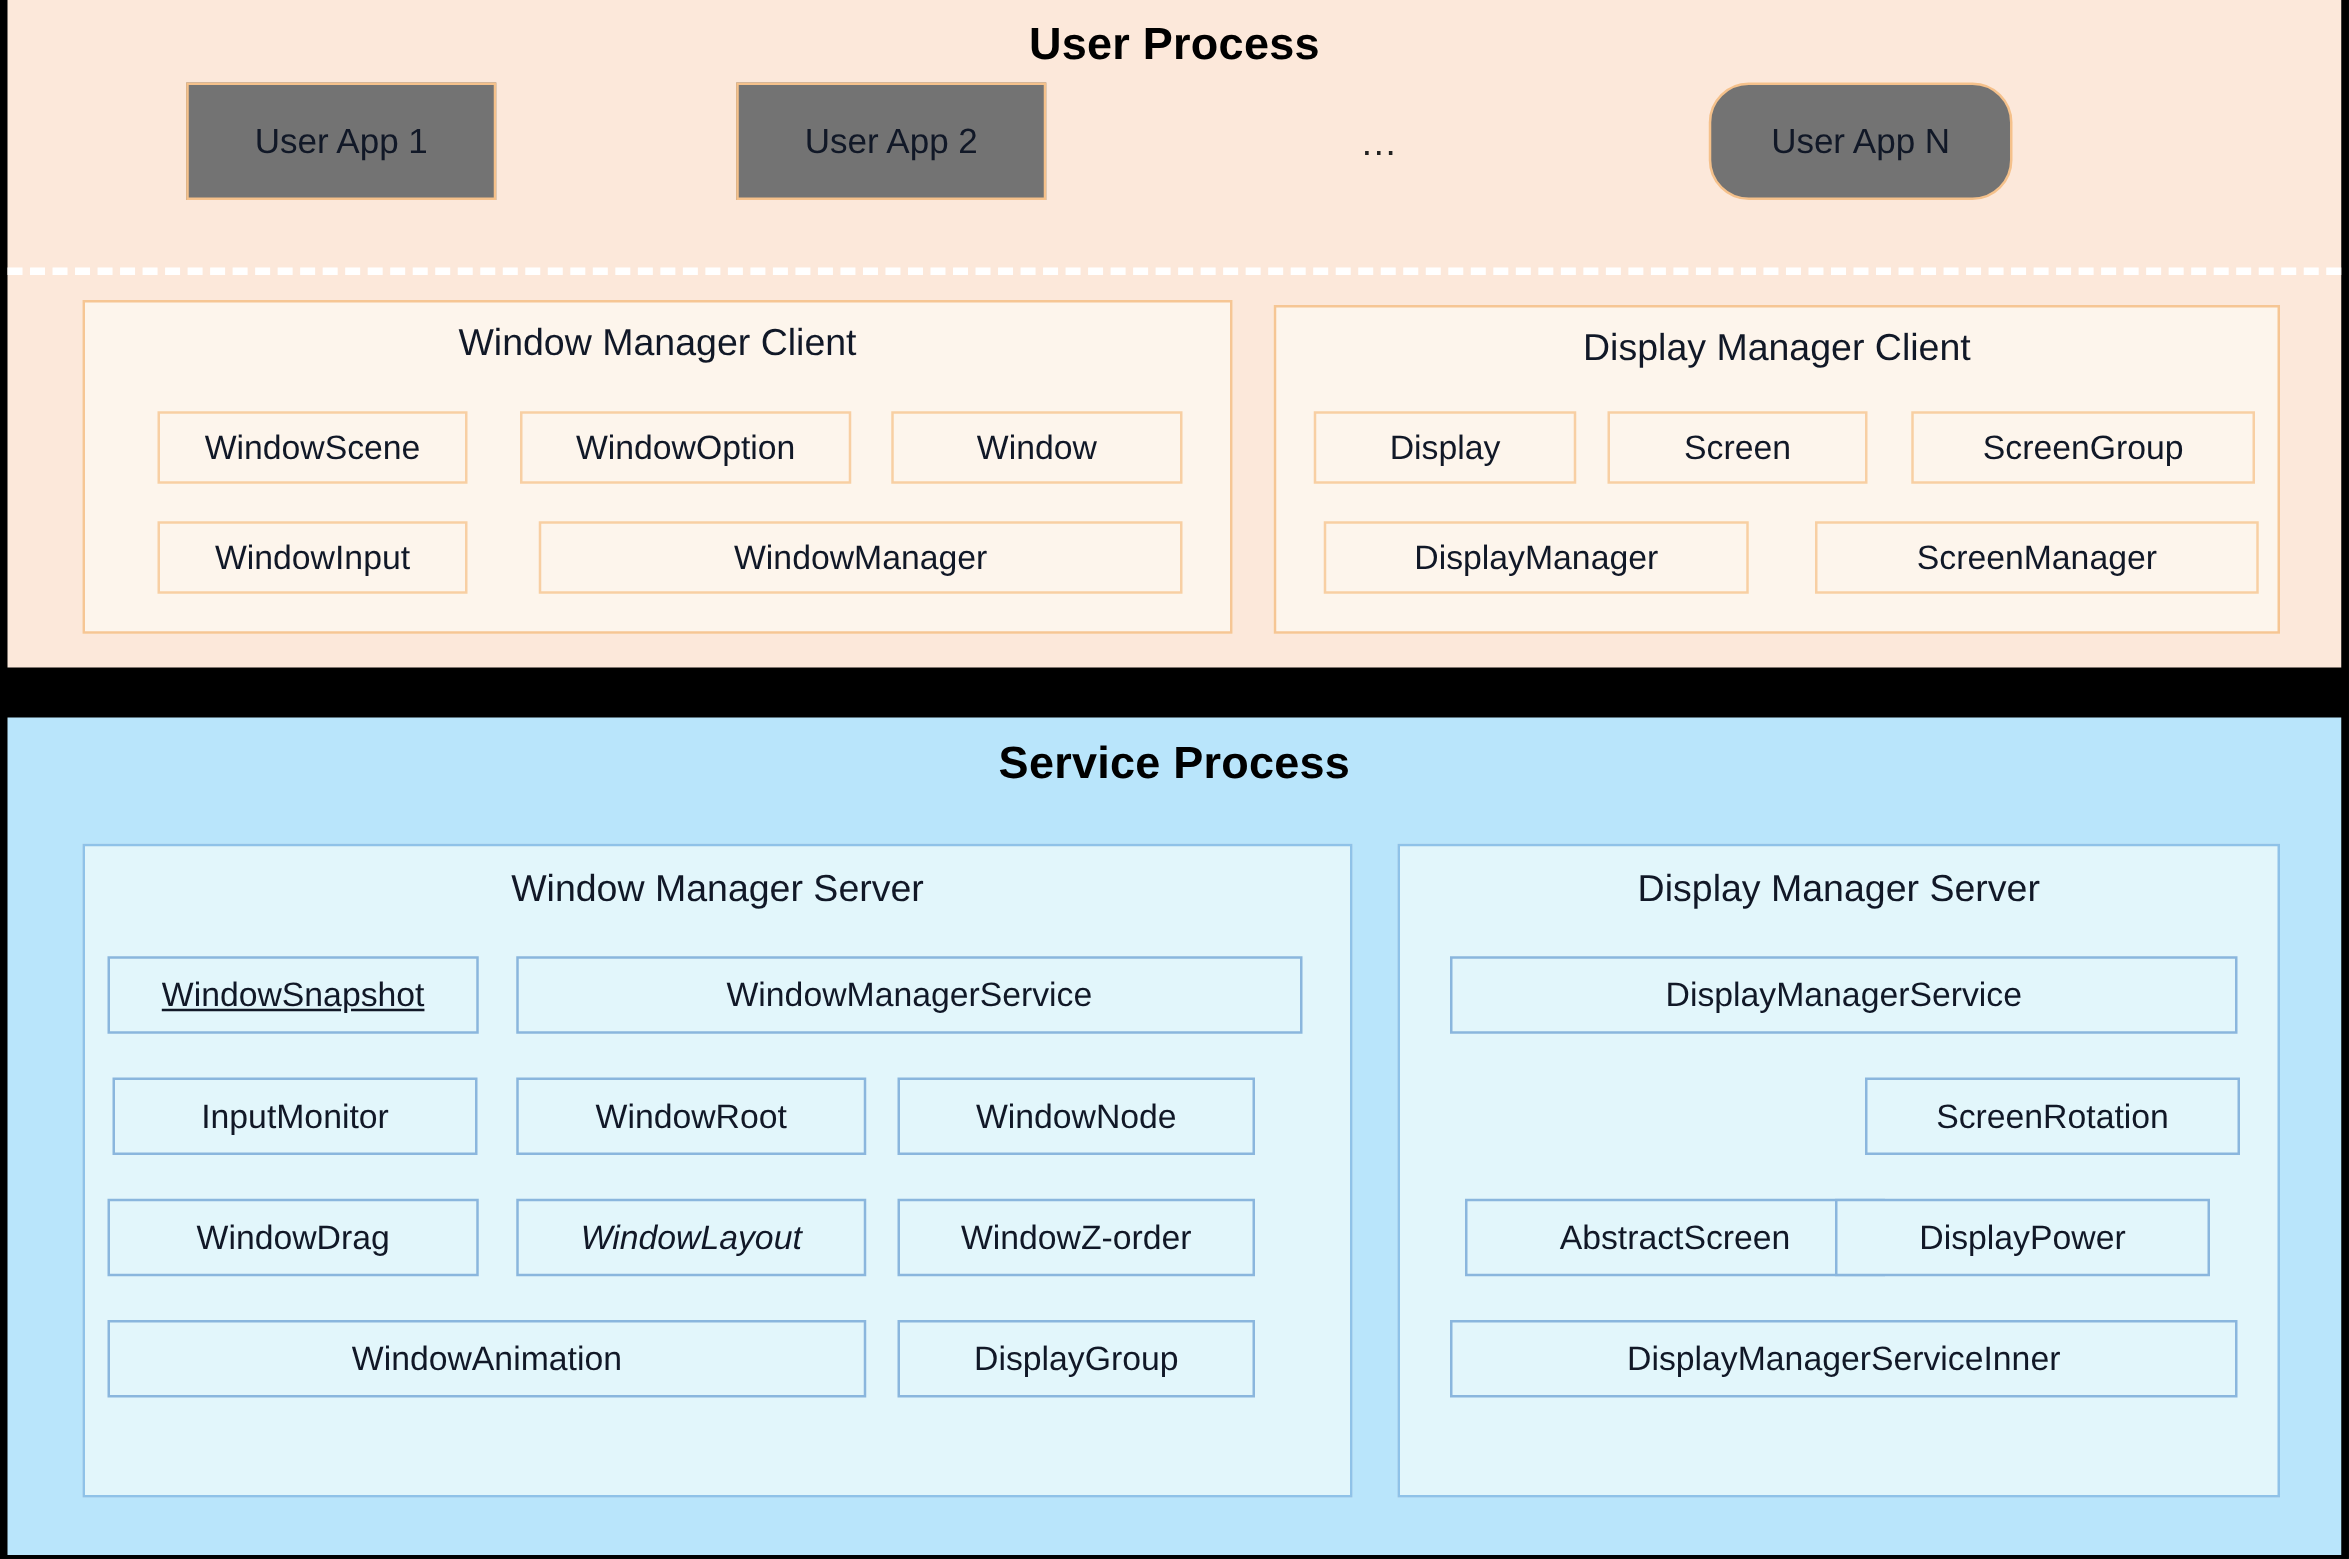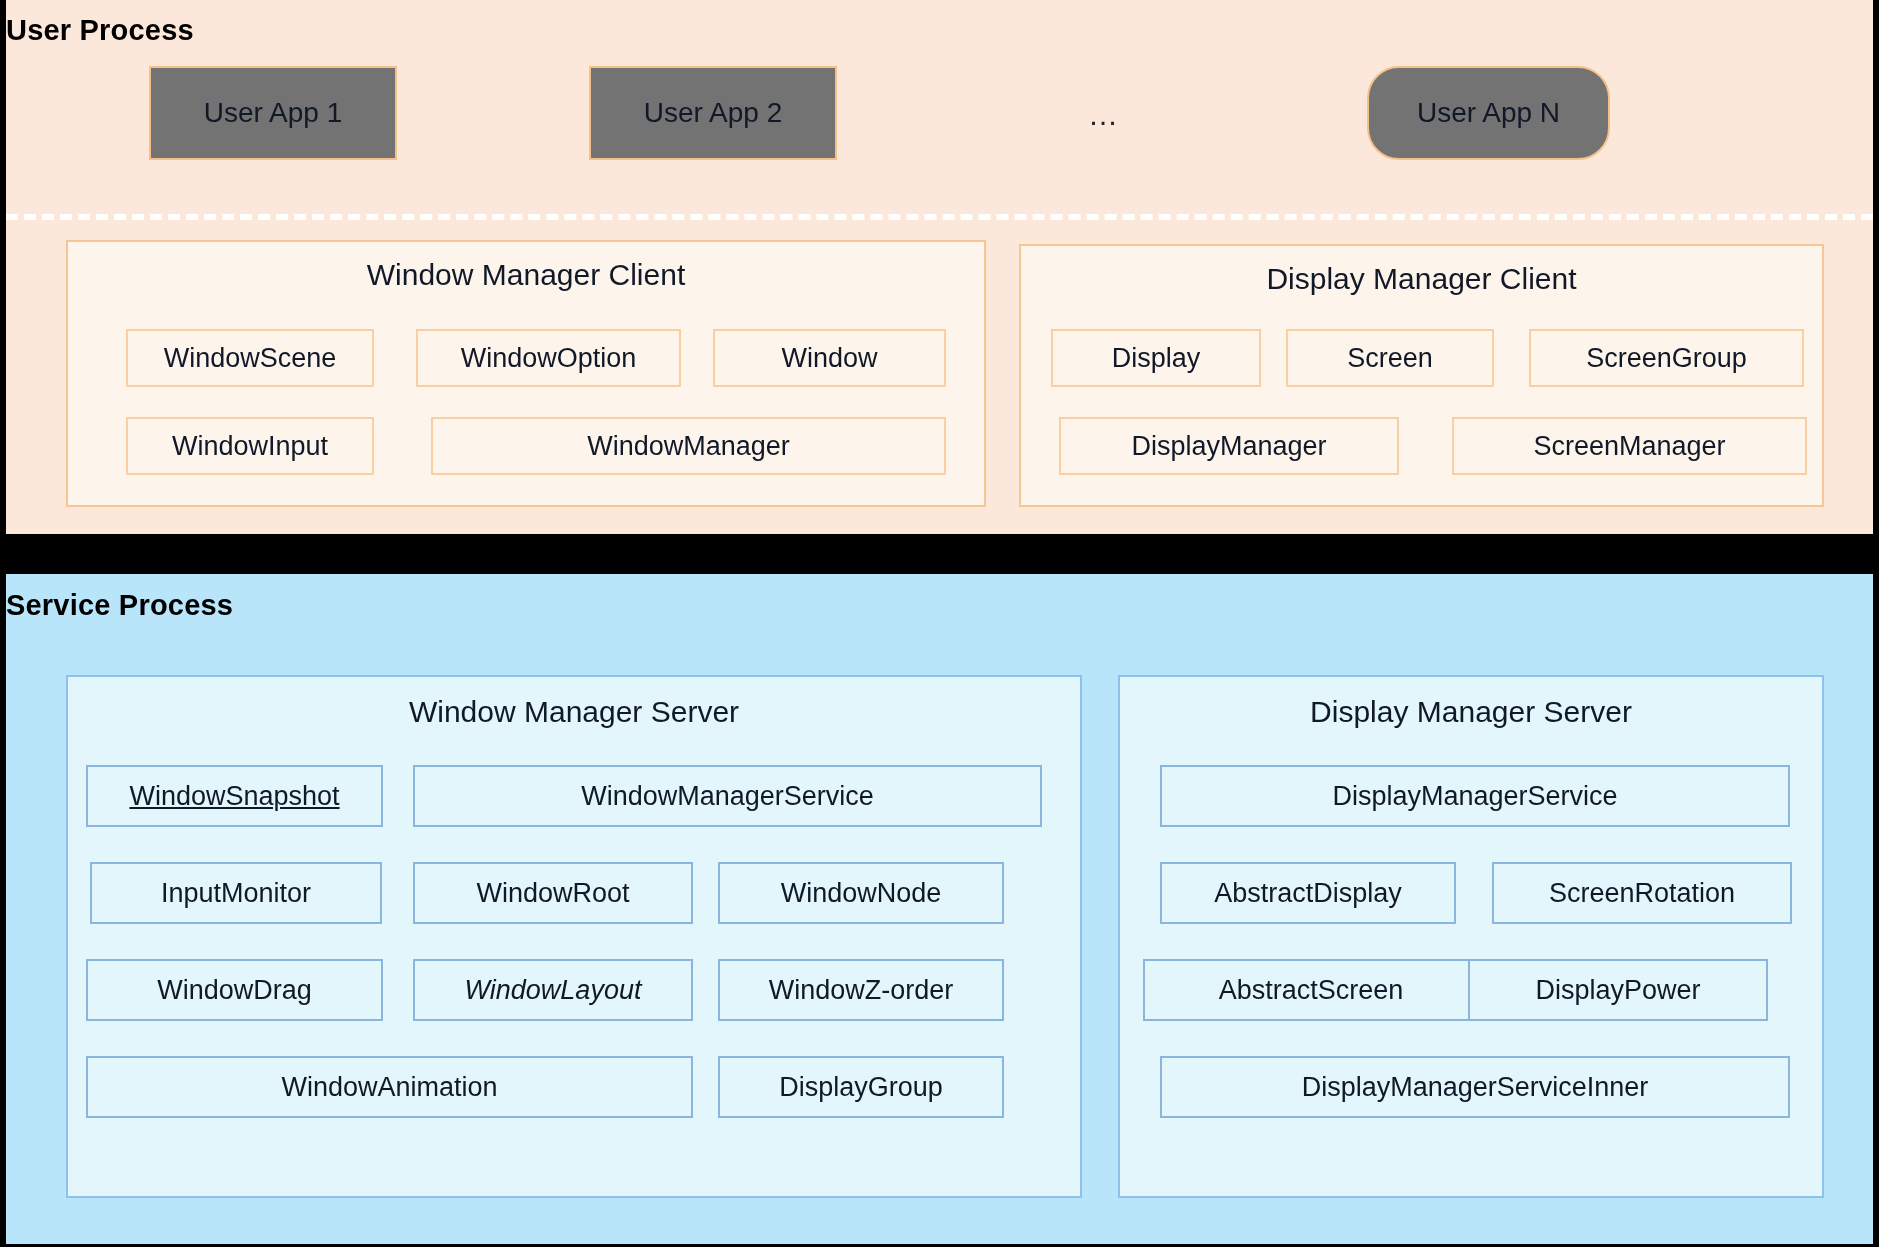--- a/index.html
+++ b/index.html
@@ -37,24 +37,24 @@
   .band.service {
     top: 574px;
     height: 670px;
     background: #b9e5fb;
   }
 
   .band-title {
     position: absolute;
     left: 0;
     width: 100%;
-    text-align: left;
+    text-align: center;
     font-weight: bold;
     color: #000000;
-    font-size: 29px;
+    font-size: 36px;
     letter-spacing: 0.2px;
   }
   .band.user .band-title { top: 14px; }
   .band.service .band-title { top: 15px; }
 
   
   .dashed-divider {
     position: absolute;
     left: 0px;
     top: 214px;
@@ -182,22 +182,21 @@
           <div class="mod server-mod" style="left: 650px; top: 185px; width: 286px; height: 62px;">WindowNode</div>
           <div class="mod server-mod" style="left: 18px; top: 282px; width: 297px; height: 62px;">WindowDrag</div>
           <div class="mod server-mod" style="left: 345px; top: 282px; width: 280px; height: 62px; font-style: italic;">WindowLayout</div>
           <div class="mod server-mod" style="left: 650px; top: 282px; width: 286px; height: 62px;">WindowZ-order</div>
           <div class="mod server-mod" style="left: 18px; top: 379px; width: 607px; height: 62px;">WindowAnimation</div>
           <div class="mod server-mod" style="left: 650px; top: 379px; width: 286px; height: 62px;">DisplayGroup</div>
         </div>
         <div class="panel server" style="left: 1112px; top: 101px; width: 706px; height: 523px;">
           <div class="panel-title">Display Manager Server</div>
           <div class="mod server-mod" style="left: 40px; top: 88px; width: 630px; height: 62px;">DisplayManagerService</div>
-          <div class="mod server-mod" style="left: 40px; top: 185px; width: 296px; height: 62px;">AbstractDisplay</div>
           <div class="mod server-mod" style="left: 348px; top: 185px; width: 300px; height: 62px; margin-left: 24px;">ScreenRotation</div>
-          <div class="mod server-mod" style="left: 23px; top: 282px; width: 336px; height: 62px;">AbstractScreen</div>
+          <div class="mod server-mod" style="left: 52px; top: 282px; width: 336px; height: 62px;">AbstractScreen</div>
           <div class="mod server-mod" style="left: 348px; top: 282px; width: 300px; height: 62px;">DisplayPower</div>
           <div class="mod server-mod" style="left: 40px; top: 379px; width: 630px; height: 62px;">DisplayManagerServiceInner</div>
         </div>
       </div>
   </div>
 
 </div>
 
 </body></html>

